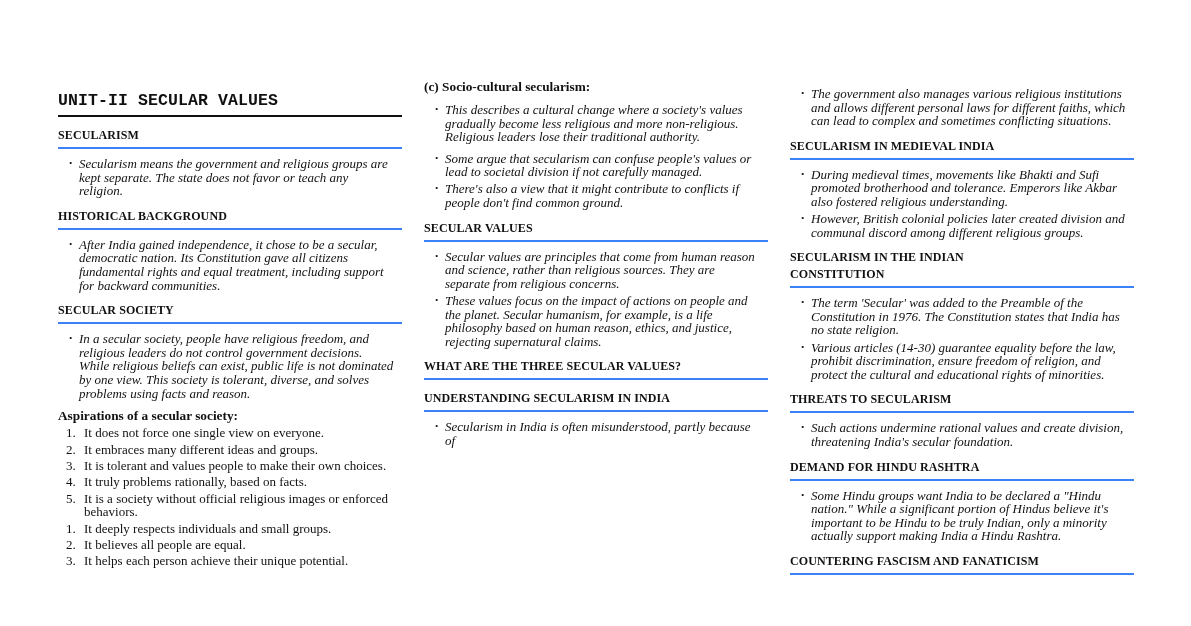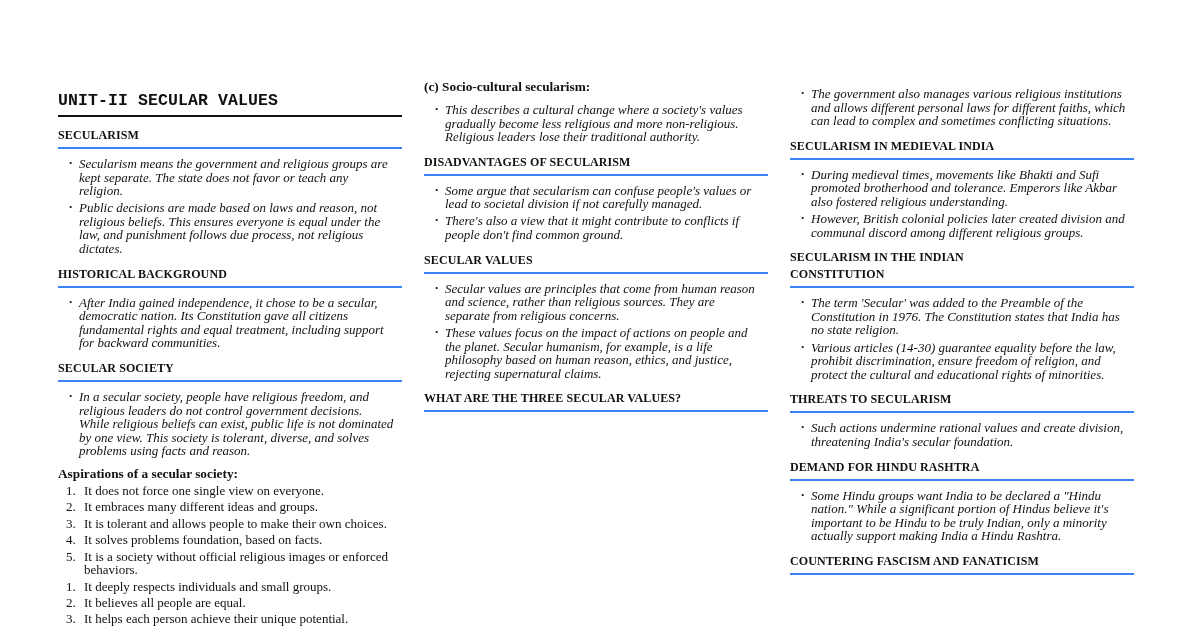--- a/index.html
+++ b/index.html
@@ -42,21 +42,20 @@
 </head>
 <body>
 
 <div class="col col-1">
   <h1>UNIT-II SECULAR VALUES</h1>
 
   <div class="sec">
     <h2>SECULARISM</h2>
     <ul class="bullets">
       <li>Secularism means the government and religious groups are kept separate. The state does not favor or teach any religion.</li>
-      <li>Public decisions are made based on laws and reason, not religious beliefs. This ensures everyone is equal under the law, and punishment follows due process, not religious dictates.</li>
     </ul>
   </div>
 
   <div class="sec">
     <h2>HISTORICAL BACKGROUND</h2>
     <ul class="bullets">
       <li>After India gained independence, it chose to be a secular, democratic nation. Its Constitution gave all citizens fundamental rights and equal treatment, including support for backward communities.</li>
     </ul>
   </div>
 
@@ -65,22 +64,22 @@
     <ul class="bullets">
       <li>In a secular society, people have religious freedom, and religious leaders do not control government decisions. While religious beliefs can exist, public life is not dominated by one view. This society is tolerant, diverse, and solves problems using facts and reason.</li>
     </ul>
   </div>
 
   <div class="sec">
     <h3>Aspirations of a secular society:</h3>
     <ol class="numbers">
       <li><span class="num">1.</span><span>It does not force one single view on everyone.</span></li>
       <li><span class="num">2.</span><span>It embraces many different ideas and groups.</span></li>
-      <li><span class="num">3.</span><span>It is tolerant and allows people to make their own choices.</span></li>
-      <li><span class="num">4.</span><span>It solves problems foundation, based on facts.</span></li>
+      <li><span class="num">3.</span><span>It is tolerant and values people to make their own choices.</span></li>
+      <li><span class="num">4.</span><span>It truly problems rationally, based on facts.</span></li>
       <li><span class="num">5.</span><span>It is a society without official religious images or enforced behaviors.</span></li>
     </ol>
   </div>
 
   <div class="sec">
     <ol class="numbers">
       <li><span class="num">1.</span><span>It deeply respects individuals and small groups.</span></li>
       <li><span class="num">2.</span><span>It believes all people are equal.</span></li>
       <li><span class="num">3.</span><span>It helps each person achieve their unique potential.</span></li>
     </ol>
@@ -90,39 +89,44 @@
 <div class="col col-2">
   <div class="sec">
     <h3 class="first">(c) Socio-cultural secularism:</h3>
     <ul class="bullets">
       <li>This describes a cultural change where a society's values gradually become less religious and more non-religious. Religious leaders lose their traditional authority.</li>
     </ul>
   </div>
 
 
   <div class="sec">
-    <h2>DISADVANTAGES OF SECULARISM</h2>
     <ul class="bullets">
       <li>Some argue that secularism can confuse people's values or lead to societal division if not carefully managed.</li>
       <li>There's also a view that it might contribute to conflicts if people don't find common ground.</li>
     </ul>
   </div>
 
   <div class="sec">
     <h2>SECULAR VALUES</h2>
     <ul class="bullets">
       <li>Secular values are principles that come from human reason and science, rather than religious sources. They are separate from religious concerns.</li>
       <li>These values focus on the impact of actions on people and the planet. Secular humanism, for example, is a life philosophy based on human reason, ethics, and justice, rejecting supernatural claims.</li>
     </ul>
   </div>
 
   <div class="sec">
     <h2>WHAT ARE THE THREE SECULAR VALUES?</h2>
   </div>
 
+  <div class="sec">
+    <h2>UNDERSTANDING SECULARISM IN INDIA</h2>
+    <ul class="bullets">
+      <li>Secularism in India is often misunderstood, partly because of</li>
+    </ul>
+  </div>
 </div>
 
 <div class="col col-3">
   <div class="sec">
     <ul class="bullets">
       <li>The government also manages various religious institutions and allows different personal laws for different faiths, which can lead to complex and sometimes conflicting situations.</li>
     </ul>
   </div>
 
   <div class="sec">

